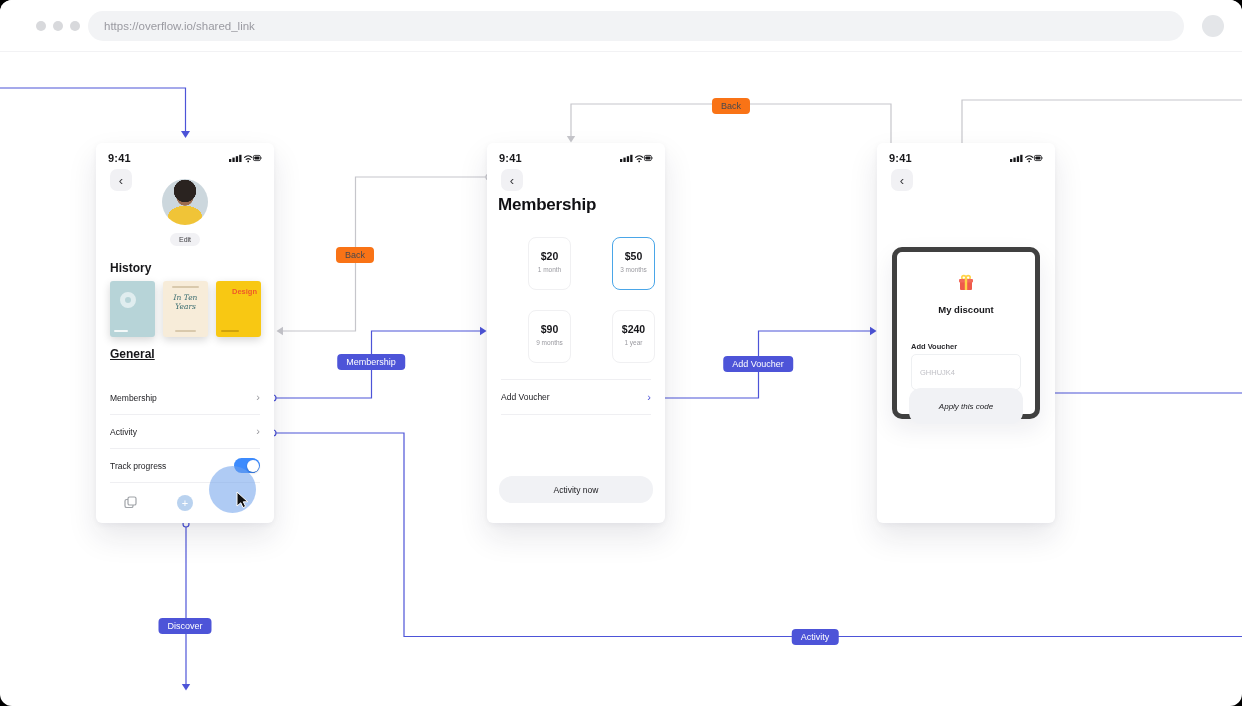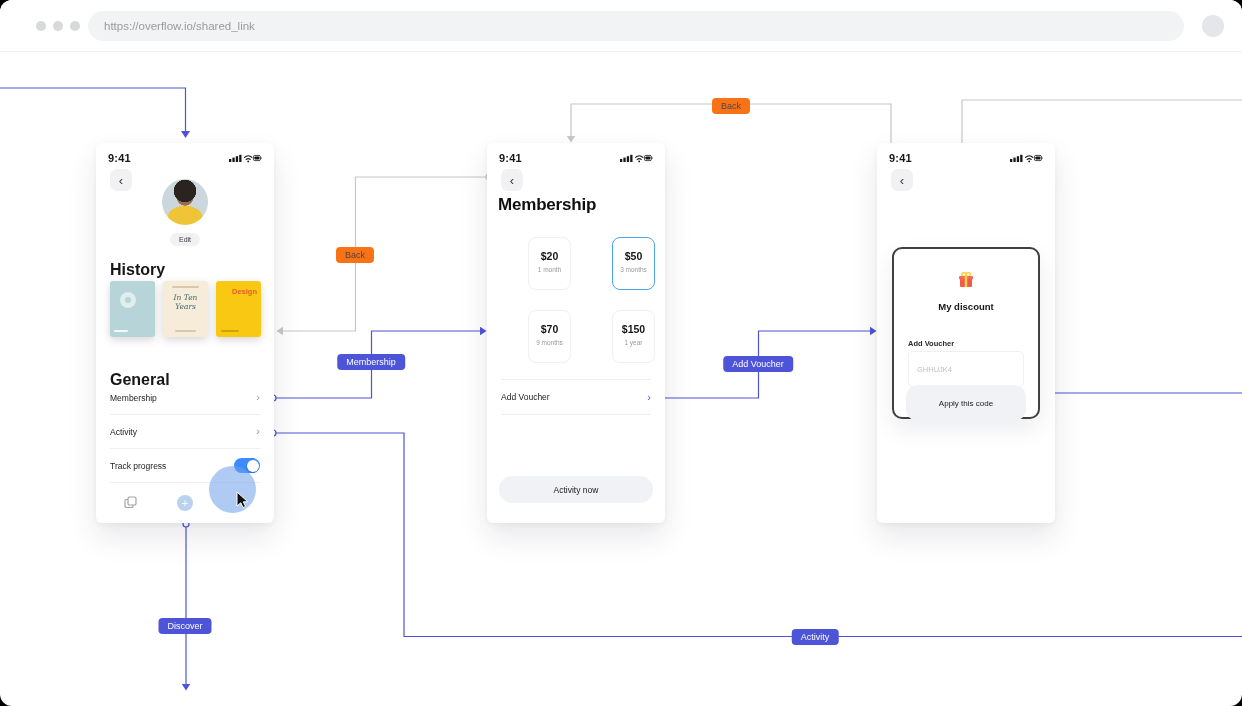--- a/index.html
+++ b/index.html
@@ -31,21 +31,21 @@
            display:flex;align-items:center;justify-content:center;font-size:13px;color:#3a3a3e;line-height:1;}
 
   
   .avatar{position:absolute;left:66px;top:36px;width:46px;height:46px;border-radius:50%;
     background:
       radial-gradient(circle at 50% 26%, #2a2320 0 11px, rgba(42,35,32,0) 11.5px),
       radial-gradient(circle at 50% 40%, #9c6b4d 0 8px, rgba(156,107,77,0) 8.5px),
       radial-gradient(ellipse 17px 11px at 50% 82%, #f0c437 0 99%, rgba(240,196,55,0) 100%),
       #ccd7dd;}
   .editbtn{position:absolute;left:50%;transform:translateX(-50%);top:90px;padding:3px 9px;border-radius:8px;background:#f1f1f4;font-size:7px;color:#3c3c40;}
-  .sec-title{position:absolute;left:14px;font-size:16px;font-weight:700;color:#17171a;}
+  .sec-title{position:absolute;left:14px;font-size:12px;font-weight:700;color:#17171a;}
   .covers{position:absolute;left:14px;top:138px;display:flex;gap:8px;}
   .cover{width:45px;height:56px;border-radius:3px;box-shadow:0 3px 8px rgba(0,0,0,.16);position:relative;overflow:hidden;}
   .cover.c1{background:#b7d4d8;}
   .cover.c1 .ring{position:absolute;left:10px;top:11px;width:16px;height:16px;border-radius:50%;border:5px solid #e0edef;}
   .cover.c1 .tbar{position:absolute;left:4px;bottom:5px;width:14px;height:2px;background:rgba(255,255,255,.85);border-radius:1px;}
   .cover.c2{background:#f7ecd9;padding-top:13px;text-align:center;}
   .cover.c2 .title{font-family:"DejaVu Serif",serif;font-style:italic;font-size:7.5px;line-height:1.15;color:#35696d;}
   .cover.c2 .tbar{position:absolute;left:9px;top:5px;width:27px;height:2px;background:#d9c9ac;border-radius:1px;}
   .cover.c2 .bbar{position:absolute;left:12px;bottom:5px;width:21px;height:2px;background:#d9c9ac;border-radius:1px;}
   .cover.c3{background:#f8c813;padding:6px 4px 0 0;text-align:right;}
@@ -71,29 +71,29 @@
   .plan .period{font-size:6.5px;color:#9a9aa0;margin-top:4px;}
   .plan.selected{border:1.5px solid #4aa6e8;}
   .voucher-row{position:absolute;left:14px;right:14px;top:236px;height:36px;border-top:1px solid #efeff2;border-bottom:1px solid #efeff2;
                display:flex;align-items:center;justify-content:space-between;}
   .voucher-row .lbl{font-size:8.5px;color:#222226;}
   .voucher-row .chev{color:#4d54d8;}
   .pill-btn{background:#f1f2f5;border-radius:13px;display:flex;align-items:center;justify-content:center;font-size:8.5px;color:#1a1a1e;}
   .activate{position:absolute;left:12px;right:12px;top:333px;height:27px;}
 
   
-  .d-card{position:absolute;left:15px;top:104px;width:148px;height:172px;background:#fff;border:2px solid #404040;border-radius:10px;
+  .d-card{position:absolute;left:15px;top:104px;width:148px;height:172px;background:#fff;border:5px solid #404040;border-radius:10px;
           box-shadow:0 10px 24px rgba(30,30,60,.08);}
   .gift{position:absolute;left:50%;transform:translateX(-50%);top:22px;}
   .d-title{position:absolute;left:0;right:0;top:52px;text-align:center;font-size:9.5px;font-weight:700;color:#17171a;}
   .d-label{position:absolute;left:14px;top:90px;font-size:7.5px;font-weight:700;color:#2a2a2e;}
   .d-input{position:absolute;left:14px;right:14px;top:102px;height:36px;border:1px solid #eef0f2;border-radius:5px;background:#fff;
            padding-left:8px;font-size:7.5px;color:#44444a;font-family:"Liberation Sans",sans-serif;outline:none;}
   .d-input::placeholder{color:#c0c0c6;}
-  .apply{position:absolute;left:12px;right:12px;top:136px;height:36px;border-radius:12px;font-size:8px;}
+  .apply{position:absolute;left:12px;right:12px;top:136px;height:36px;border-radius:12px;font-size:8px;font-style:italic;}
 </style>
 </head>
 <body>
 
 <div class="stage">
   <div class="window">
 
     <div class="topbar">
       <div class="lights">
         <div class="light"></div>
@@ -184,21 +184,21 @@
           <div class="tbar"></div>
           <div class="title">In Ten Years</div>
           <div class="bbar"></div>
         </div>
         <div class="cover c3">
           <div class="title">Design</div>
           <div class="bbar"></div>
         </div>
       </div>
 
-      <div class="sec-title" style="top:228px;">General</div>
+      <div class="sec-title" style="top:204px;text-decoration:underline;">General</div>
 
       <div class="p-row" style="top:238px;">
         <span class="lbl">Membership</span>
         <span class="chev">›</span>
       </div>
       <div class="p-row" style="top:272px;">
         <span class="lbl">Activity</span>
         <span class="chev">›</span>
       </div>
       <div class="p-row" style="top:306px;">
@@ -254,25 +254,25 @@
       <div class="plans">
         <div class="plan">
           <div class="price">$20</div>
           <div class="period">1 month</div>
         </div>
         <div class="plan selected">
           <div class="price">$50</div>
           <div class="period">3 months</div>
         </div>
         <div class="plan">
-          <div class="price">$70</div>
+          <div class="price">$90</div>
           <div class="period">9 months</div>
         </div>
         <div class="plan">
-          <div class="price">$150</div>
+          <div class="price">$240</div>
           <div class="period">1 year</div>
         </div>
       </div>
 
       <div class="voucher-row">
         <span class="lbl">Add Voucher</span>
         <span class="chev">›</span>
       </div>
 
       <div class="pill-btn activate">Activity now</div>

